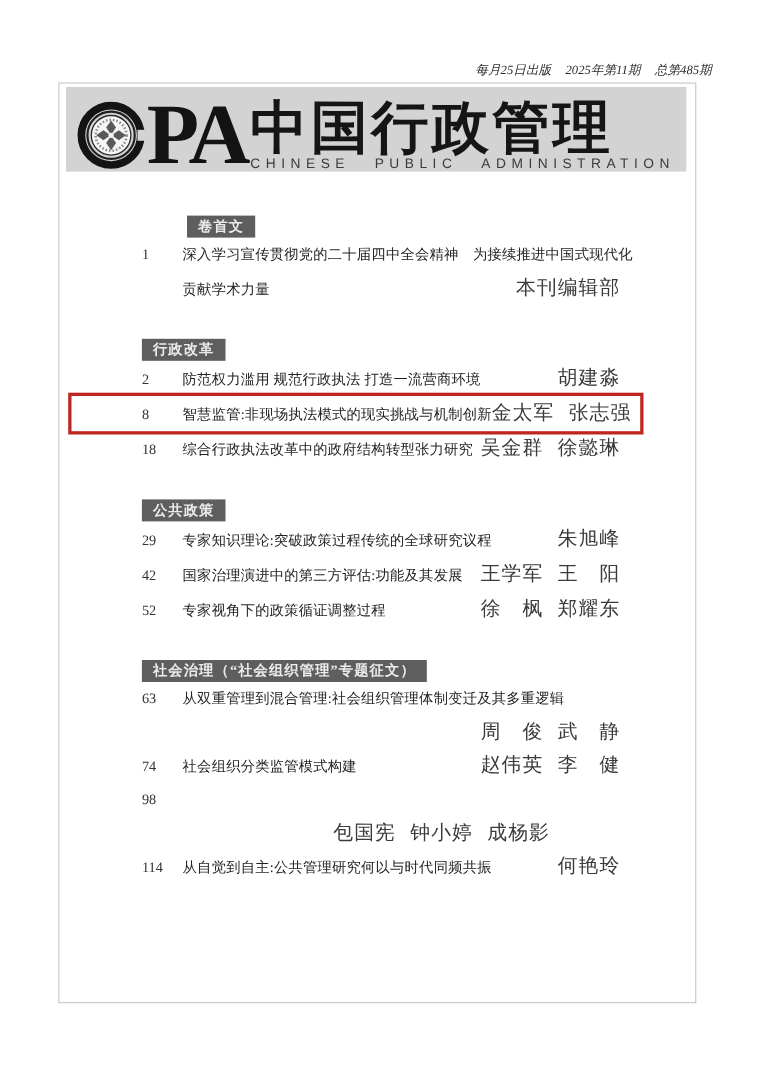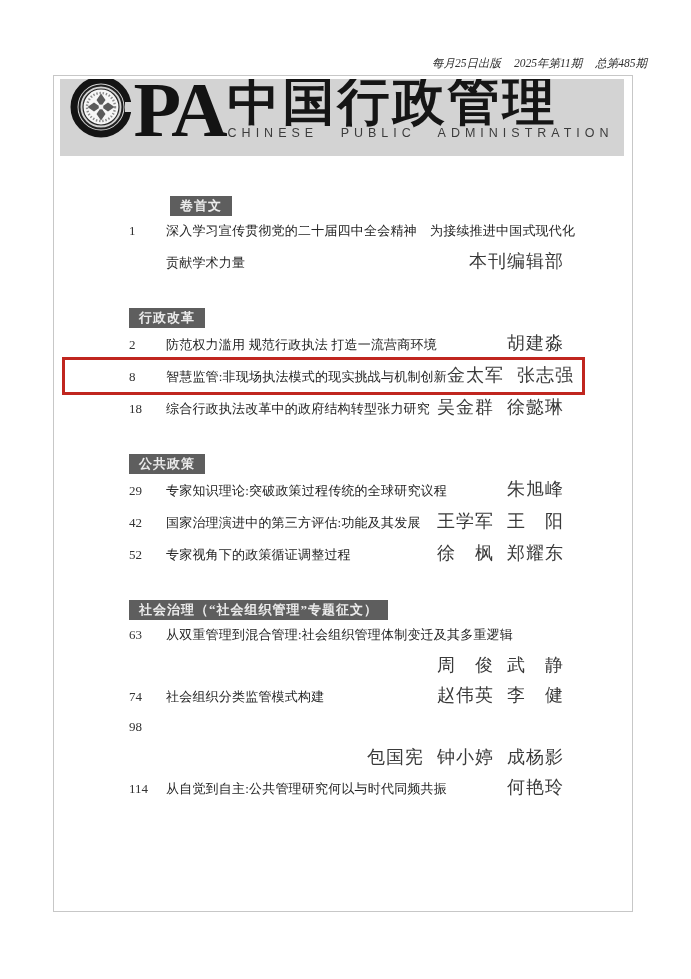--- a/index.html
+++ b/index.html
@@ -24,21 +24,21 @@
   }
   .page{
     position:absolute;left:53px;top:75px;width:580px;height:837px;
     border:1px solid var(--border);background:#fff;
   }
   .band{
     margin:3px 8px 0 6px;height:77px;background:var(--band-bg);
     display:flex;flex-direction:column;justify-content:flex-end;overflow:hidden;
   }
   .band-inner{
-    display:flex;align-items:flex-end;justify-content:center;padding-bottom:16px;
+    display:flex;align-items:flex-start;justify-content:center;padding-bottom:0;
   }
   .logo{flex:none;margin:0 1px 2px 0;}
   .logo svg{display:block;}
   .pa{
     font-size:78px;line-height:60px;font-weight:bold;letter-spacing:-4px;
     color:#131313;margin:0 4px 0 0;
   }
   .cn-block{display:flex;flex-direction:column;}
   .cn-title{
     font-size:52px;line-height:52px;font-weight:bold;letter-spacing:3px;
@@ -231,21 +231,21 @@
   <div>
     <div>
   <div class="row">
     <span class="num">98</span>
     <span class="authors"></span>
   </div>
 
   <div class="row">
     <span class="num"></span>
     <span class="title"></span>
-    <span class="authors" style="">
+    <span class="authors" style="margin-right: 64px;">
               <span class="author">包国宪</span>
               <span class="author">钟小婷</span>
               <span class="author">成杨影</span>
             </span>
   </div>
 
   <div class="row">
     <span class="num">114</span>
     <span class="title">从自觉到自主:公共管理研究何以与时代同频共振</span>
     <span class="authors">

